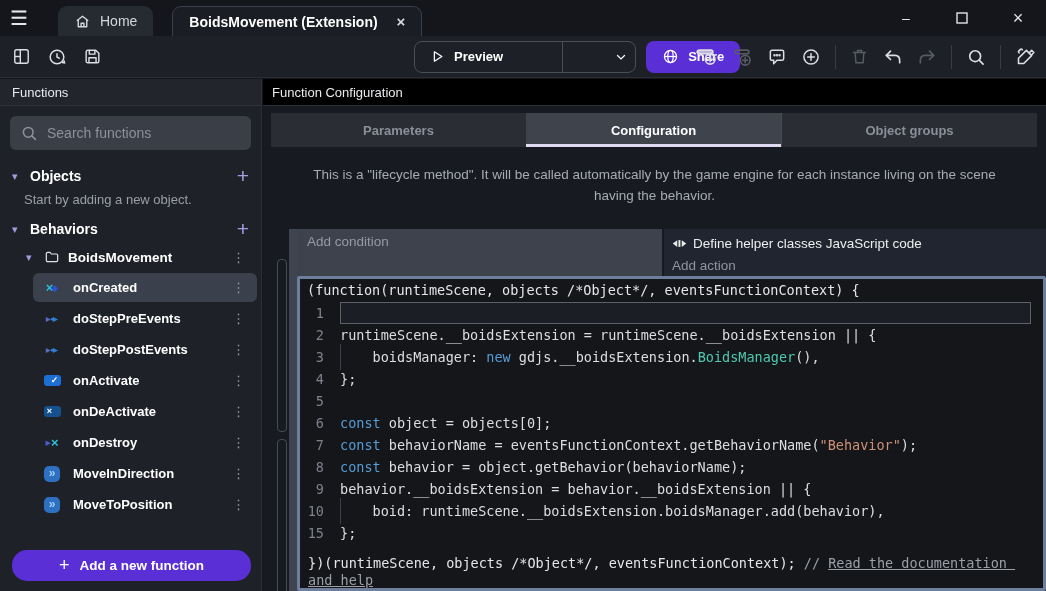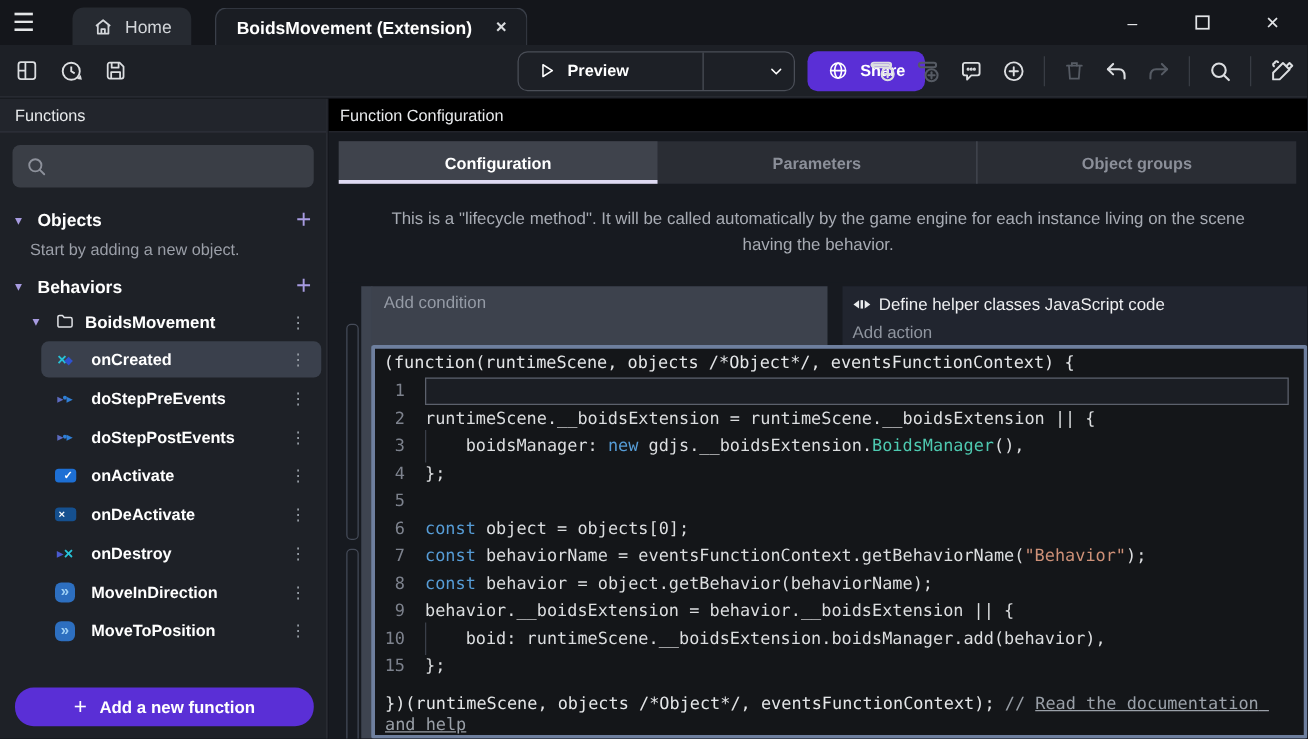--- a/index.html
+++ b/index.html
@@ -96,21 +96,21 @@
   
   .events { position:absolute; top:147px; left:0; right:0; bottom:0; background:#171a20; overflow:hidden; }
   .bracket { position:absolute; left:14px; width:10px; border:1px solid #454b58; border-radius:4px; }
   .bracket.b1 { top:33px; height:173px; }
   .bracket.b2 { top:213px; bottom:-6px; }
   .drag-strip { position:absolute; left:26px; width:9px; top:3px; bottom:0; background:#3e4450; }
   .events-inner { position:absolute; top:3px; left:34px; right:0; bottom:0;
     display:flex; flex-direction:column; }
   .event-row { display:flex; height:47px; flex:none; }
   .cond-cell { width:365px; background:#3d424d; padding:5px 10px; color:#959ba6; font-size:13.5px; }
-  .act-cell { flex:1; background:#21252f; padding:3px 8px; margin-left:12px; }
+  .act-cell { flex:1; background:#21252f; padding:3px 8px; margin-left:2px; }
   .js-action { display:flex; align-items:center; gap:6px; color:#edeef0; font-size:13.5px; height:23px; }
   .add-action { color:#8f959f; font-size:13.5px; height:21px; display:flex; align-items:center; }
 
   
   .code-block { flex:1; border:3px solid #6e7f9e; border-radius:2px; background:#141619;
     overflow:hidden; font-family:"DejaVu Sans Mono", monospace; font-size:13.5px; color:#dcdee0; }
   .code-header { height:23px; line-height:23px; padding-left:7px; white-space:pre; color:#e4e6e8; }
   .code-line { display:flex; height:22px; line-height:22px; }
   .ln { width:40px; flex:none; text-align:right; padding-right:16px; color:#7d828d; }
   .lc { white-space:pre; position:relative; }
@@ -299,20 +299,21 @@
     <div class="panel-header">
       <span>Functions</span>
     </div>
     <div class="searchbox">
       <span>
           <svg width="18" height="18" viewBox="0 0 24 24" fill="none" stroke="currentColor" stroke-width="2" stroke-linecap="round">
             <circle cx="11" cy="11" r="6.5"></circle>
             <path d="M15.8 15.8 L20.5 20.5"></path>
           </svg>
         </span>
+      <input type="text" placeholder="Search functions" style="">
     </div>
 
     <div class="section-row">
       <span class="tri">▾</span>
       <span class="section-label">Objects</span>
       <span class="section-plus">+</span>
     </div>
     <div class="empty-text">Start by adding a new object.</div>
 
     <div class="section-row">
@@ -402,25 +403,25 @@
       <span>Add a new function</span>
     </div>
   </div>
 
   <div class="main">
     <div class="main-header">
       <span>Function Configuration</span>
     </div>
 
     <div class="cfg-tabs">
+      <div class="cfg-tab">
+        <span>Parameters</span>
+      </div>
       <div class="cfg-tab active">
         <span>Configuration</span>
-      </div>
-      <div class="cfg-tab">
-        <span>Parameters</span>
       </div>
       <div class="cfg-tab sep-left">
         <span>Object groups</span>
       </div>
     </div>
 
     <div class="description">This is a "lifecycle method". It will be called automatically by the game engine for each instance living on the scene having the behavior.</div>
 
     <div class="events">
       <div class="bracket b1"></div>

